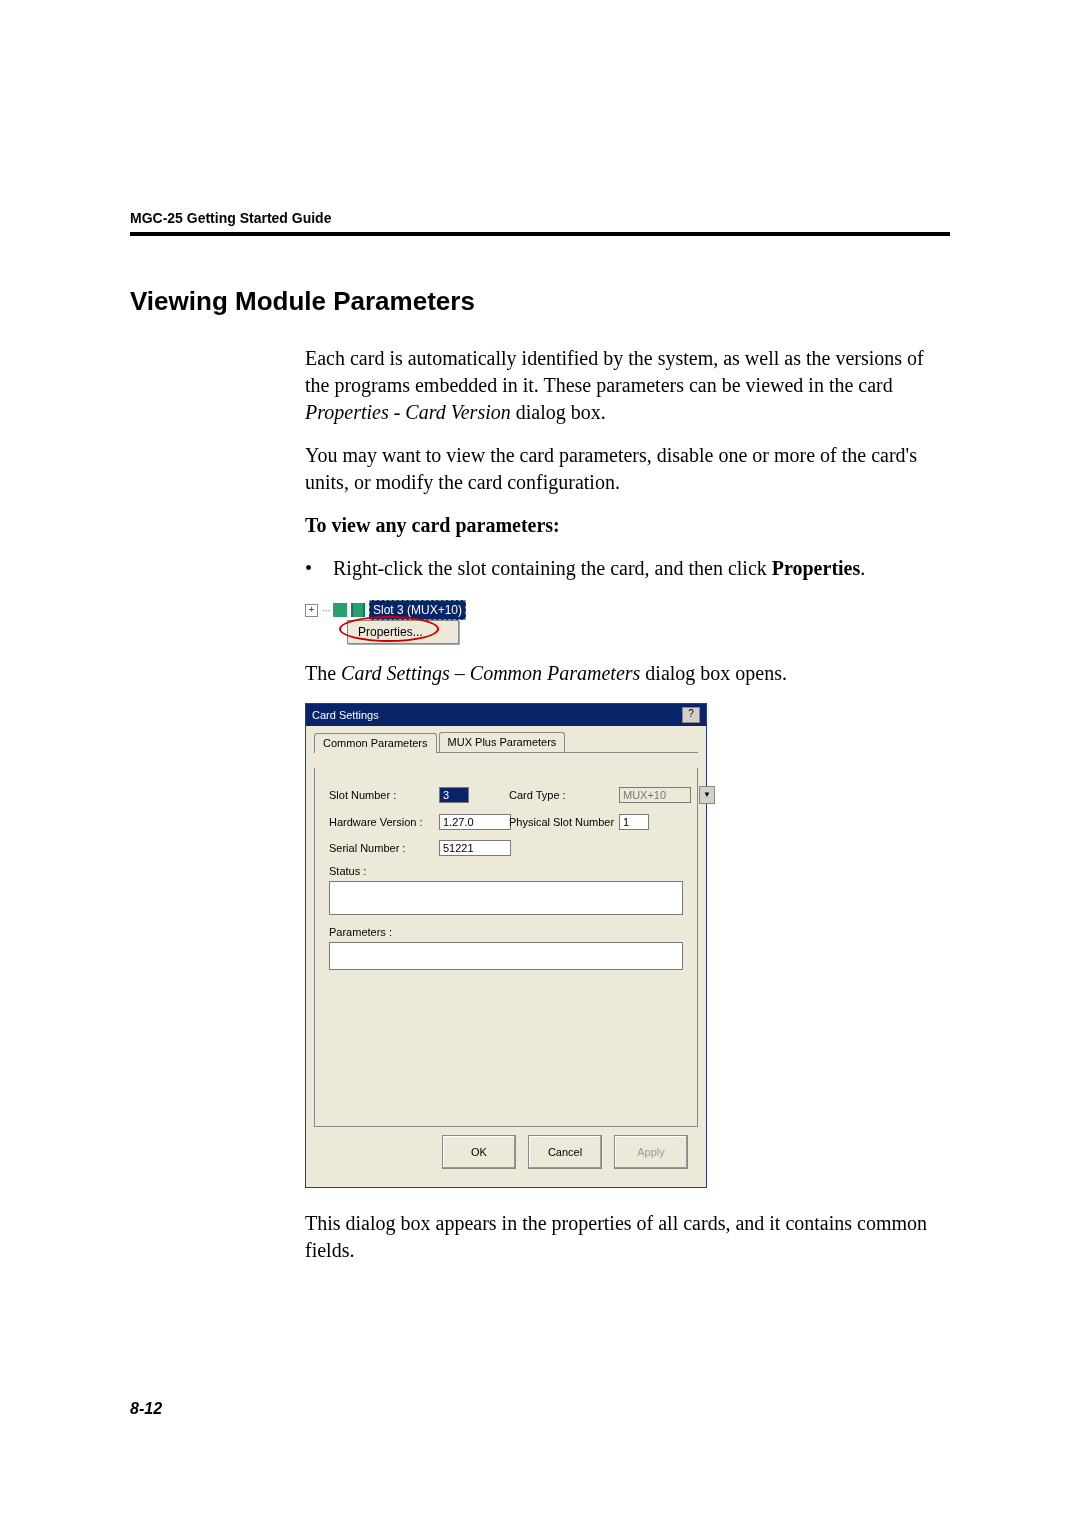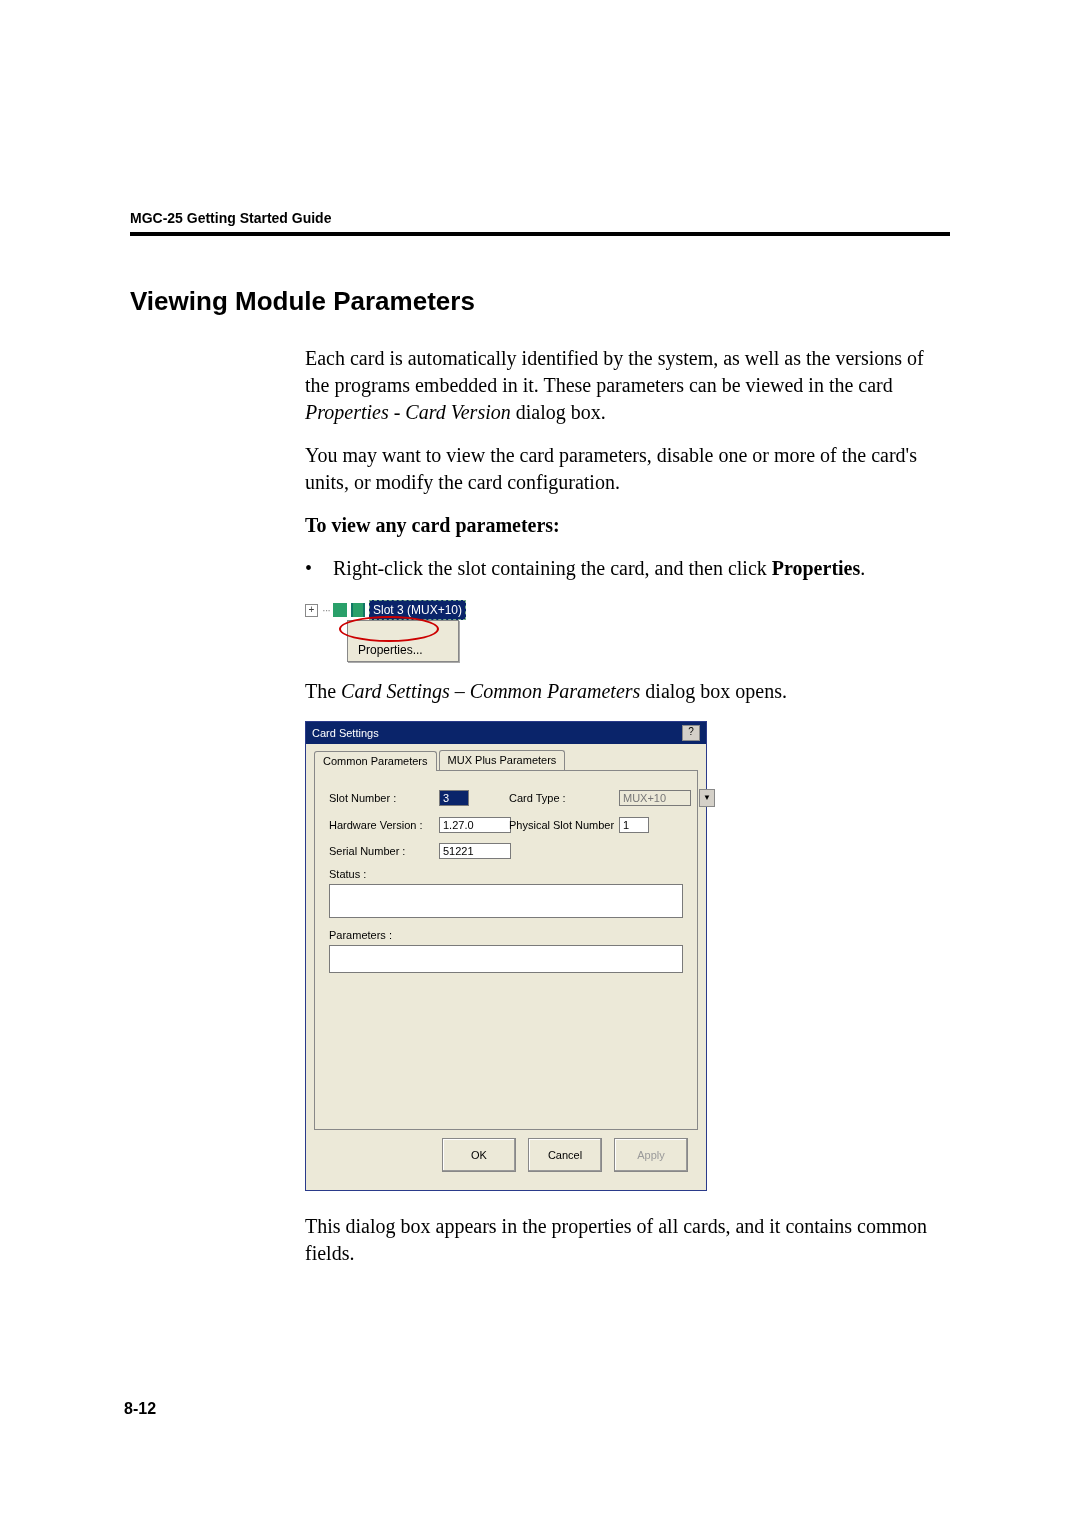--- a/index.html
+++ b/index.html
@@ -58,35 +58,35 @@
   .tree-icon2 {
     width: 14px; height: 14px; background:#2aa06a; margin-right:4px; display:inline-block; border-left:2px solid #176; border-right:2px solid #176; box-sizing:border-box;
   }
   .tree-selected {
     background:#0a246a; color:#fff; padding: 1px 3px; border:1px dashed #7a8;
   }
   .ctx-menu {
     border:1px solid #888; background:#ece9d8; font-family: Tahoma, Arial, sans-serif; font-size:12px;
     padding:2px 10px 2px 10px; margin-left: 42px; width: 90px; box-shadow: 1px 1px 0 #aaa;
   }
-  .ctx-item { padding:1px 0; white-space: nowrap; margin-top: 18px; }
+  .ctx-item { padding:1px 0; white-space: nowrap; }
   .oval {
     position: absolute; border:2px solid #c00; border-radius: 50%; width: 96px; height: 22px; pointer-events:none;
   }
   
   .dlg {
     width: 400px; border:1px solid #2a3a8a; background:#ece9d8; font-family: Tahoma, Arial, sans-serif; font-size:11px;
     margin-top: 6px; margin-bottom: 22px;
   }
   .dlg-title {
     background:#0a246a; color:#fff; font-weight:normal; padding:3px 6px; display:flex; justify-content:space-between; align-items:center;
   }
   .dlg-help { width:16px; height:14px; background:#d4d0c8; color:#000; border:1px solid #888; text-align:center; font-size:10px; line-height:12px;}
   .dlg-body { padding: 6px 8px 8px 8px; }
-  .tabs-row { display:flex; align-items:flex-end; border-bottom:1px solid #888; margin-bottom:0; }
+  .tabs-row { display:flex; align-items:flex-end; border-bottom:1px solid #888; margin-bottom:15px; }
   .tab {
     border:1px solid #888; border-bottom:none; padding:2px 8px; background:#ece9d8; margin-right:2px;
     border-top-left-radius:3px; border-top-right-radius:3px; font-size:11px;
   }
   .tab.active { background:#ece9d8; position:relative; top:1px; }
   .tab-panel {
     border:1px solid #888; border-top:none; padding:18px 14px 10px 14px; height: 330px;
   }
   .form-grid { display:grid; grid-template-columns: 110px 70px 110px 80px 16px; row-gap:10px; align-items:center; }
   .fld-label { color:#000; }
@@ -102,21 +102,21 @@
   .section-label { margin: 8px 0 2px 0; }
   .big-box { border:1px solid #7a7a7a; background:#fff; height:34px; width: 100%; box-sizing:border-box; }
   .mid-box { border:1px solid #7a7a7a; background:#fff; height:28px; width: 100%; box-sizing:border-box; }
   .dlg-buttons { display:flex; justify-content:flex-end; gap:12px; padding:8px 10px 10px 0; }
   .btn {
     width:74px; height:34px; border:1px solid #888; background:#ece9d8; font-family: Tahoma, Arial, sans-serif; font-size:11px;
     box-shadow: inset -1px -1px 0 #999, inset 1px 1px 0 #fff;
   }
   .btn.disabled { color:#9a9a9a; }
   .page-num {
-    position:absolute; bottom:110px; left:124px; font-family: Arial, Helvetica, sans-serif; font-weight:bold; font-size:16px;
+    position:absolute; bottom:110px; left:130px; font-family: Arial, Helvetica, sans-serif; font-weight:bold; font-size:16px;font-style:italic;
   }
 </style>
 </head>
 <body>
 
 <div class="page">
   <div class="header">MGC-25 Getting Started Guide</div>
   <div class="hr"></div>
 
   <div class="h2">Viewing Module Parameters</div>

